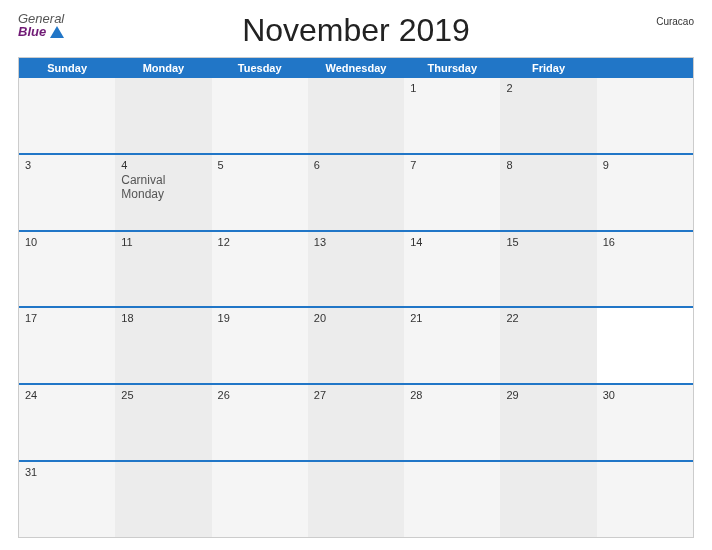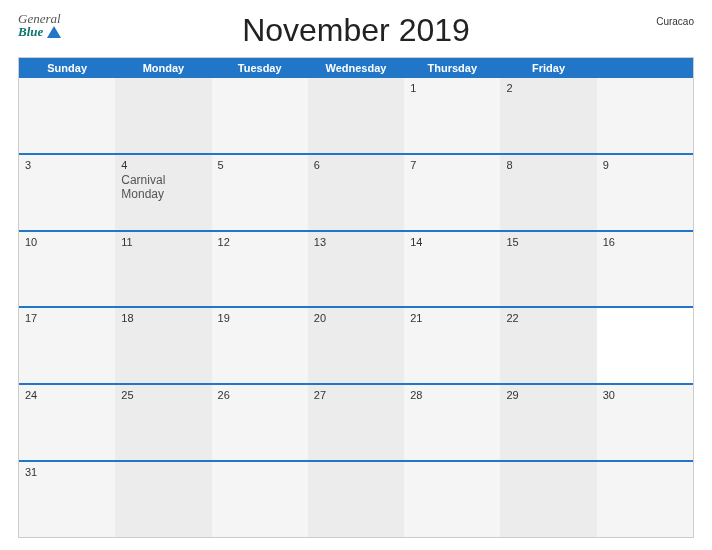--- a/index.html
+++ b/index.html
@@ -27,30 +27,29 @@
       flex-shrink: 0;
     }
     .logo {
       position: absolute;
       left: 0;
       top: 0;
       display: flex;
       flex-direction: column;
       align-items: flex-start;
       line-height: 1;
-      font-family: Liberation Serif, serif;
     }
     .logo-general {
       font-size: 13px;
       color: #555;
       font-style: italic;
     }
     .logo-blue {
       font-size: 13px;
-      color: #0f766e;
+      color: #701a75;
       font-weight: bold;
       font-style: italic;
       display: flex;
       align-items: center;
       gap: 2px;
     }
     .logo-triangle {
       width: 0;
       height: 0;
       border-left: 7px solid transparent;

